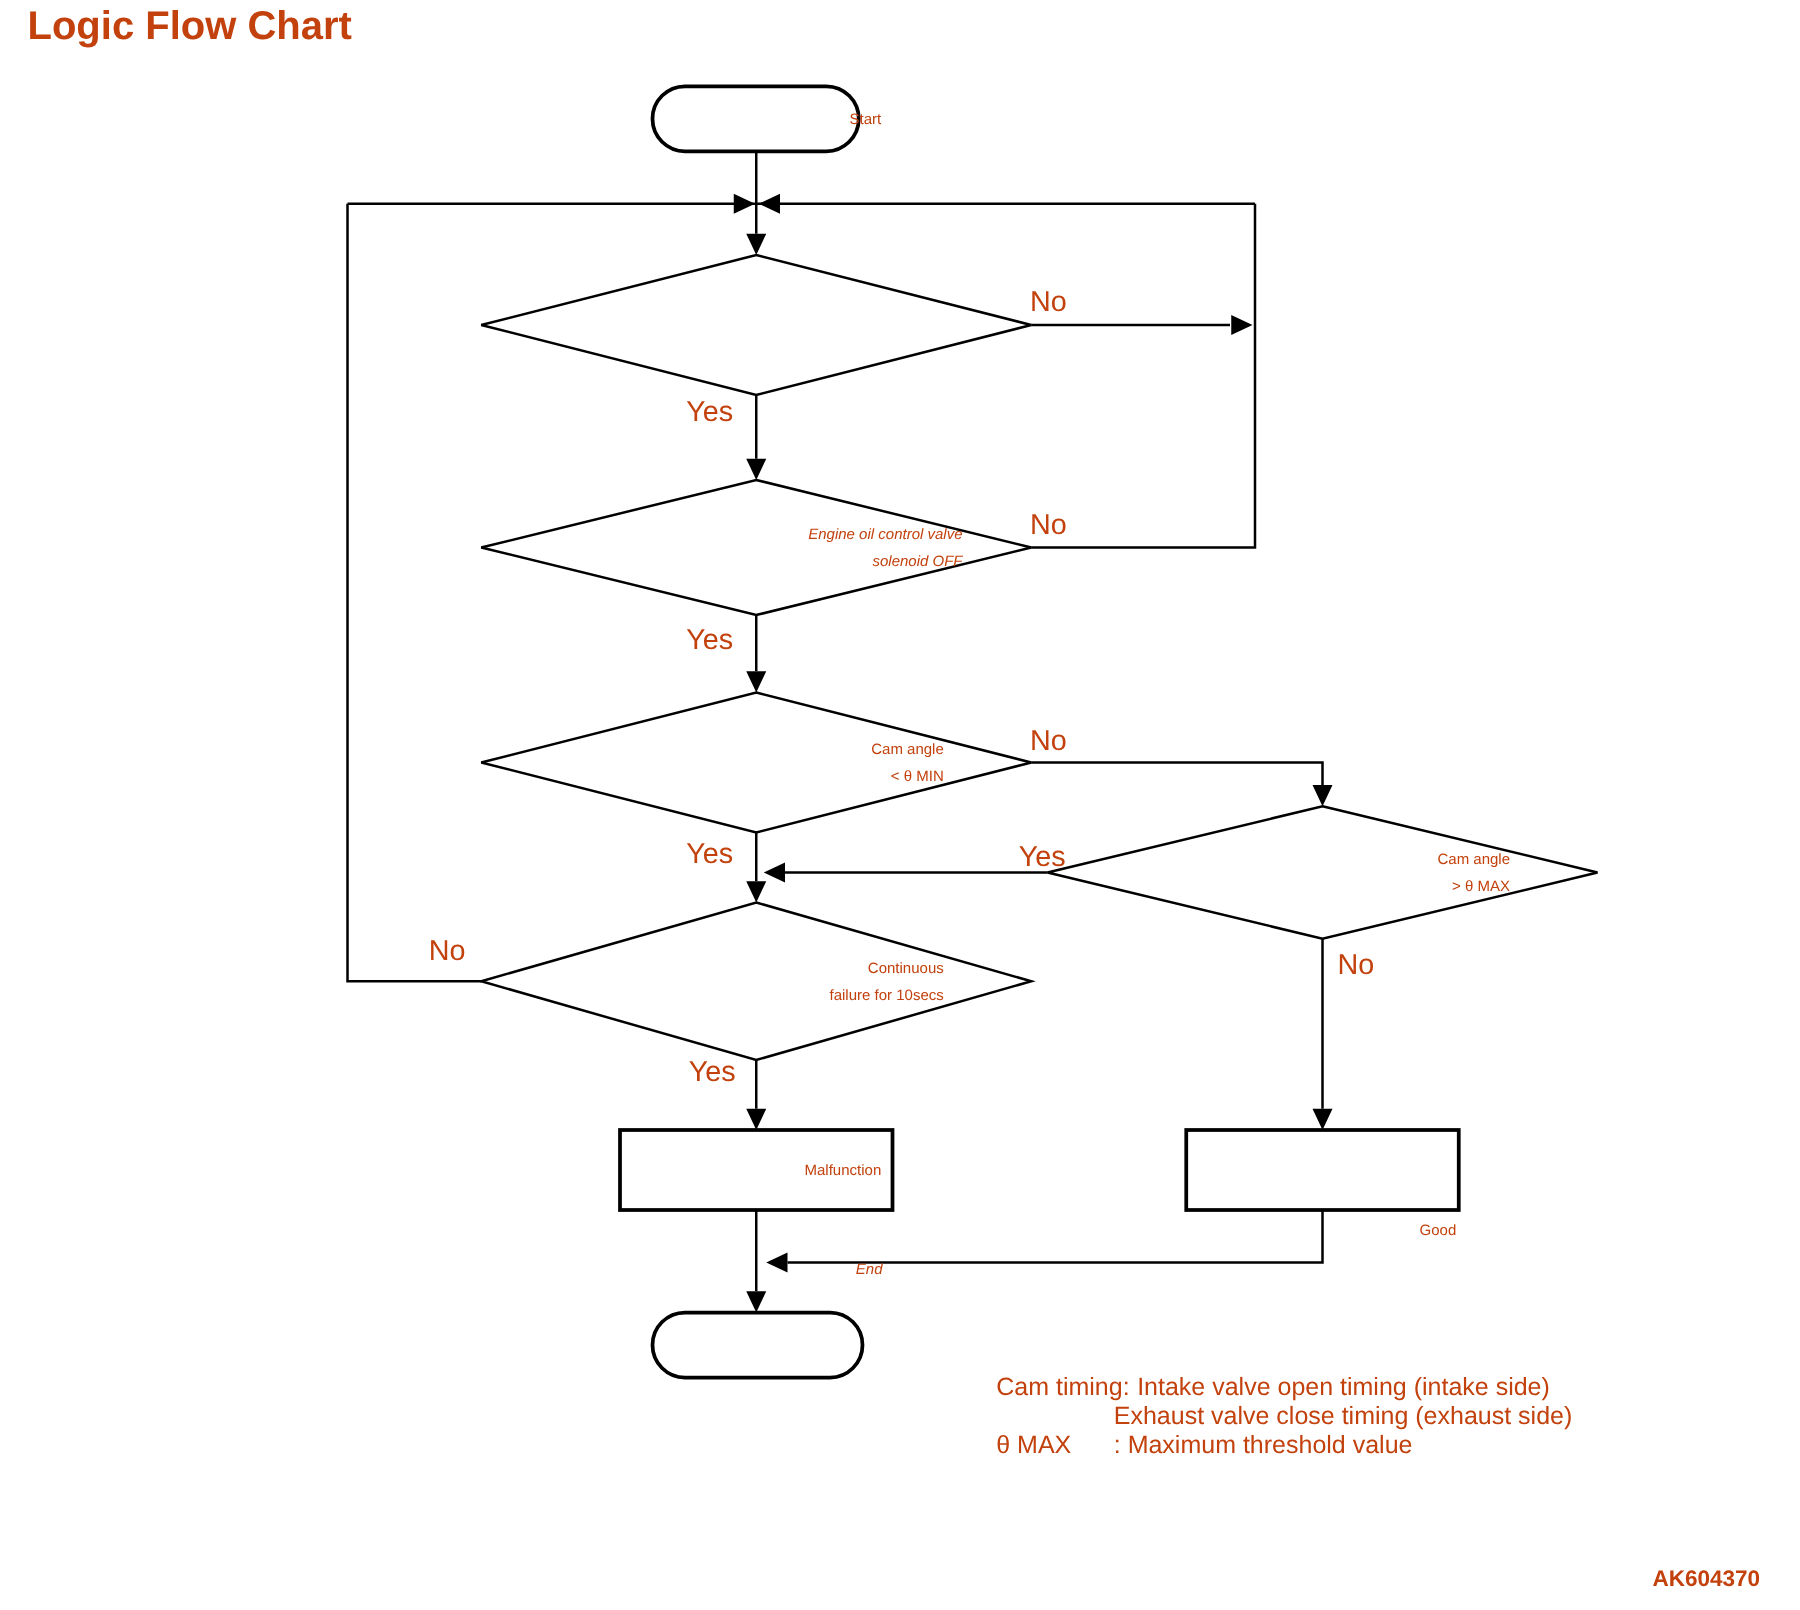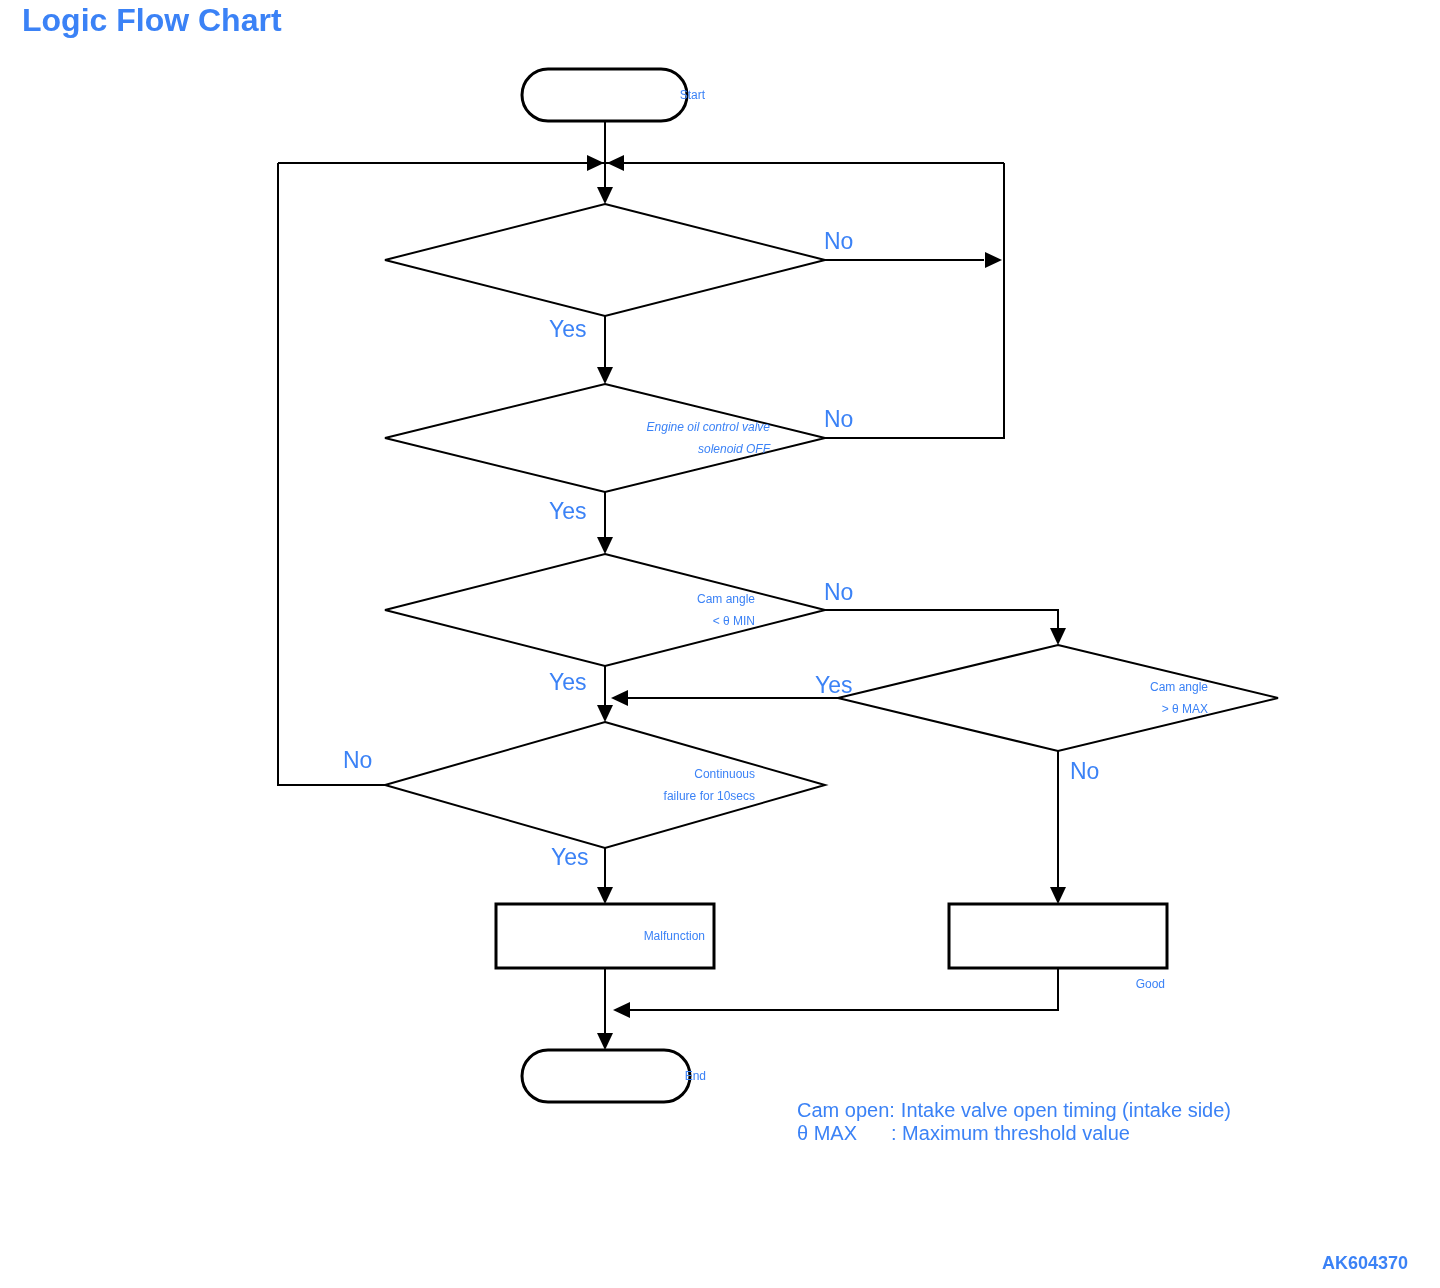--- a/index.html
+++ b/index.html
@@ -1,21 +1,21 @@
 <!DOCTYPE html>
 <html><head>
 <meta charset="utf-8">
 <style>
   html, body { margin: 0; padding: 0; background: #ffffff; }
   .canvas {
     position: relative;
     width: 1440px;
     height: 1288px;
     background: #ffffff;
-    color: #3b82f6;
+    color: #c2410c;
     font-family: "Liberation Sans", sans-serif;
     overflow: hidden;
   }
   .diagram-svg { position: absolute; left: 0; top: 0; }
   .page-title {
     position: absolute; left: 22px; top: 2px;
     font-size: 32px; font-weight: bold; white-space: nowrap;
   }
   .node-label {
     position: absolute; text-align: right;
@@ -95,37 +95,41 @@
   <div class="node-label" style="left:470px; top:416px; width:300px;font-style:italic;">Engine oil control valve
 solenoid OFF</div>
   <div class="node-label" style="left:455px; top:588px; width:300px;">Cam angle
 &lt; θ MIN</div>
   <div class="node-label" style="left:908px; top:676px; width:300px;">Cam angle
 &gt; θ MAX</div>
   <div class="node-label" style="left:455px; top:763px; width:300px;">Continuous
 failure for 10secs</div>
   <div class="node-label" style="left:505px; top:925px; width:200px;">Malfunction</div>
   <div class="node-label" style="left:965px; top:925px; width:200px;margin-top:48px;">Good</div>
-  <div class="node-label" style="left:506px; top:1065px; width:200px;">End</div>
+  <div class="node-label" style="left:506px; top:1004px; width:200px;font-style:italic;">End</div>
 
   <div class="edge-label" style="left:549px;  top:318px;">Yes</div>
   <div class="edge-label" style="left:824px;  top:230px;">No</div>
   <div class="edge-label" style="left:549px;  top:500px;">Yes</div>
   <div class="edge-label" style="left:824px;  top:408px;">No</div>
   <div class="edge-label" style="left:549px;  top:671px;">Yes</div>
   <div class="edge-label" style="left:824px;  top:581px;">No</div>
   <div class="edge-label" style="left:815px;  top:674px;">Yes</div>
   <div class="edge-label" style="left:1070px; top:760px;">No</div>
   <div class="edge-label" style="left:551px;  top:846px;">Yes</div>
   <div class="edge-label" style="left:343px;  top:749px;">No</div>
 
   <div class="legend">
     <div class="legend-row">
-      <span class="legend-term">Cam open:</span>
+      <span class="legend-term">Cam timing:</span>
       <span class="legend-desc">Intake valve open timing (intake side)</span>
+    </div>
+    <div class="legend-row">
+      <span class="legend-term"></span>
+      <span class="legend-desc">Exhaust valve close timing (exhaust side)</span>
     </div>
     <div class="legend-row">
       <span class="legend-term">θ MAX</span>
       <span class="legend-desc">: Maximum threshold value</span>
     </div>
   </div>
 
   <div class="figure-code">AK604370</div>
 
 </div>

